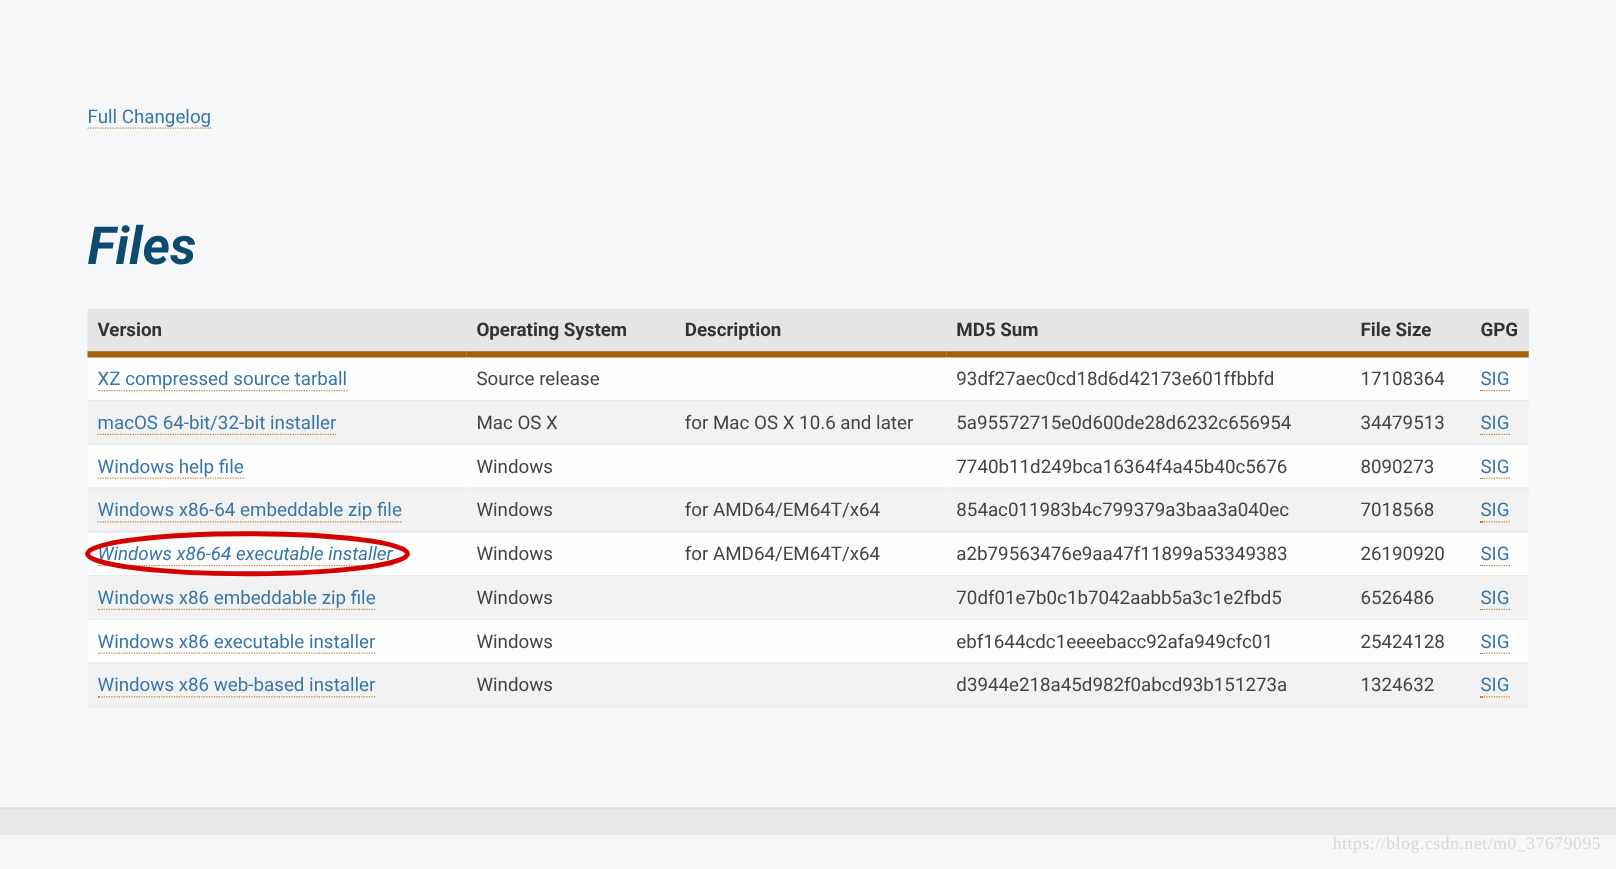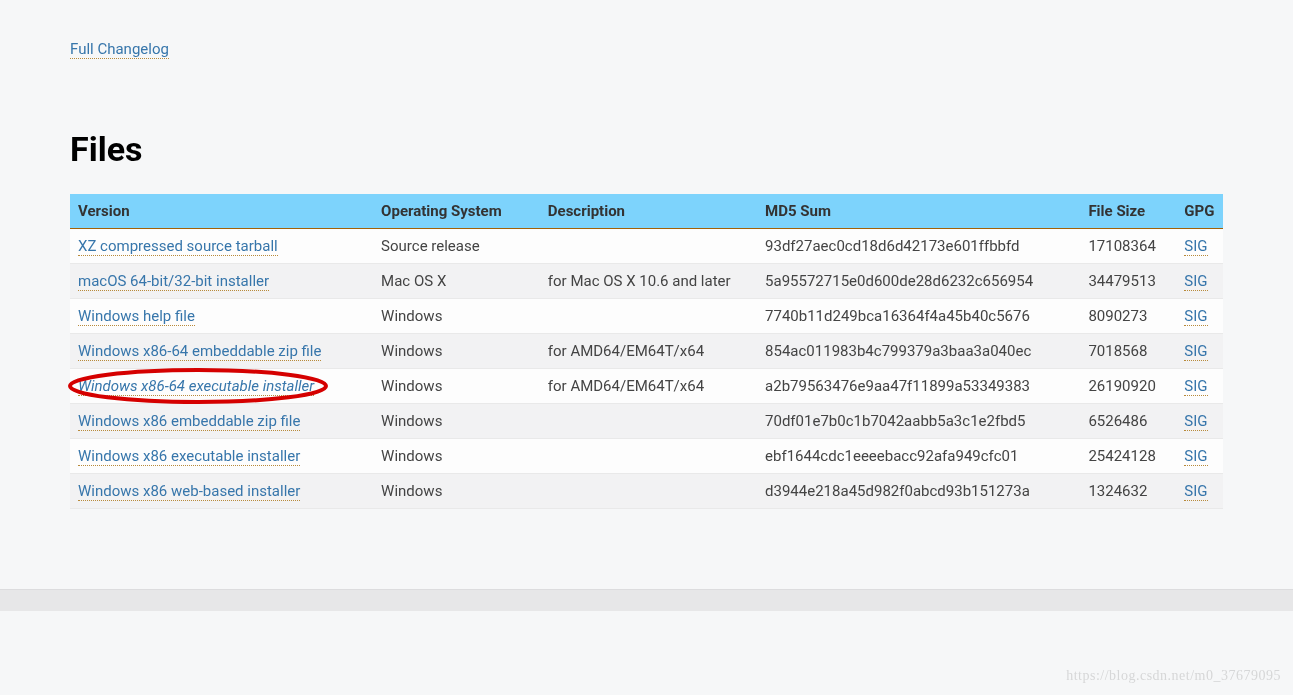--- a/index.html
+++ b/index.html
@@ -9,53 +9,55 @@
     background: #f6f7f8;
     color: #444;
     font-size: 15px;
   }
   .page {
     width: 1293px;
     padding: 0 0 40px 0;
   }
   .content {
     padding: 10px 70px 0 70px;
+    margin-top: 44px;
   }
   a.link {
     color: #3776ab;
     text-decoration: none;
     border-bottom: 1px dotted #b88a3a;
     cursor: pointer;
   }
   .changelog {
     margin: 30px 0 40px 0;
     display: inline-block;
   }
   h1.files-title {
-    font-size: 34px;
+    font-size: 42px;
     font-weight: 700;
-    color: #000000;
+    color: #0c4a6e;
     margin: 30px 0 25px 0;
+    font-style: italic;
   }
   table.files-table {
     width: 100%;
     border-collapse: collapse;
     border-spacing: 0;
     font-size: 15px;
   }
   table.files-table th, table.files-table td {
     text-align: left;
     padding: 8px 8px;
     border-bottom: 1px solid #e9e9e9;
   }
   table.files-table thead th {
-    background: #7dd3fc;
+    background: #e5e5e5;
     font-weight: 700;
     color: #333;
-    border-bottom: 1px solid #a16207;
+    border-bottom: 5px solid #a16207;
   }
   table.files-table tbody tr:nth-child(even) td {
     background: #f2f2f3;
   }
   table.files-table tbody tr:nth-child(odd) td {
     background: #fdfdfd;
   }
   .col-version { width: 300px; }
   .col-os { width: 165px; }
   .col-desc { width: 215px; }

